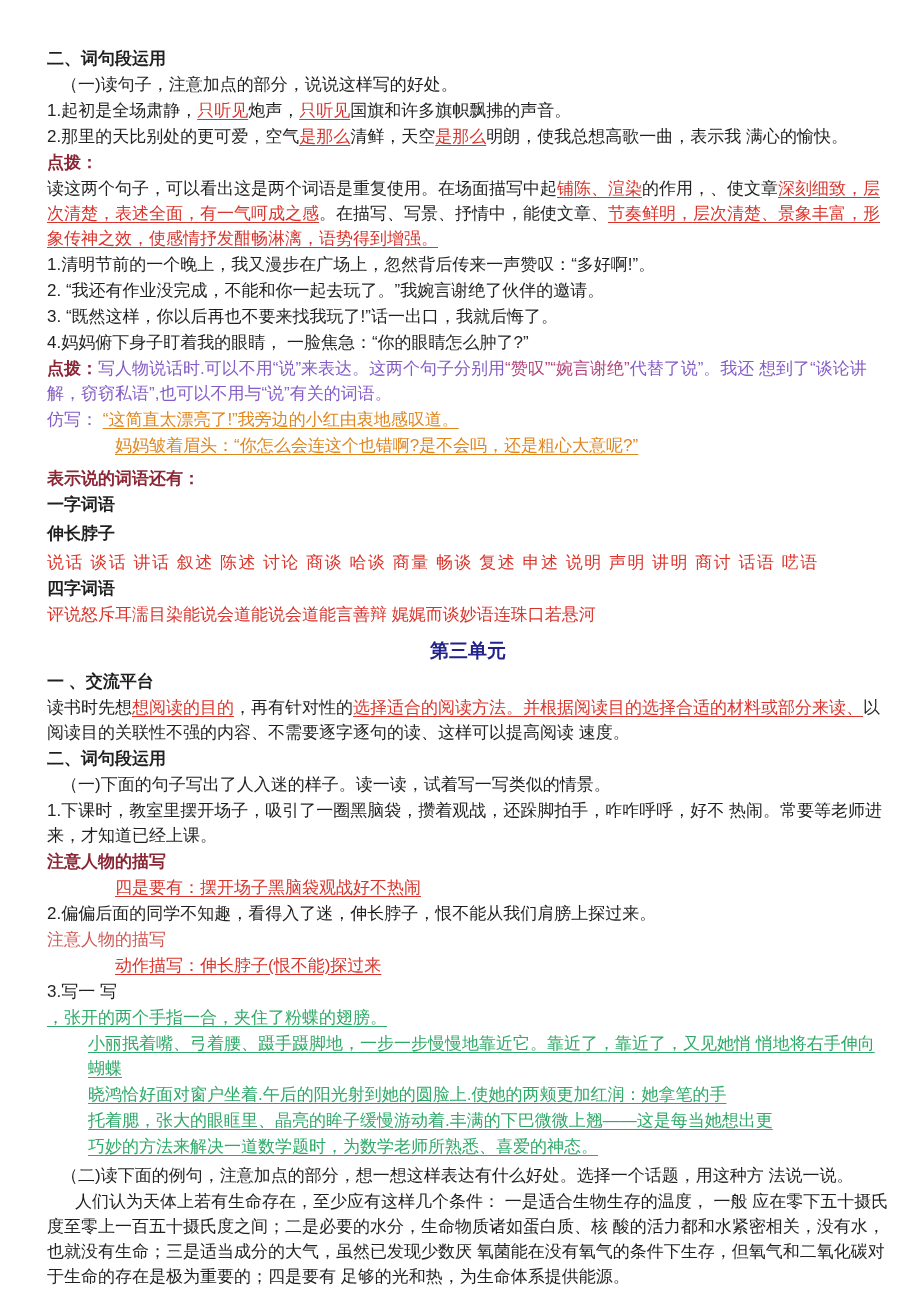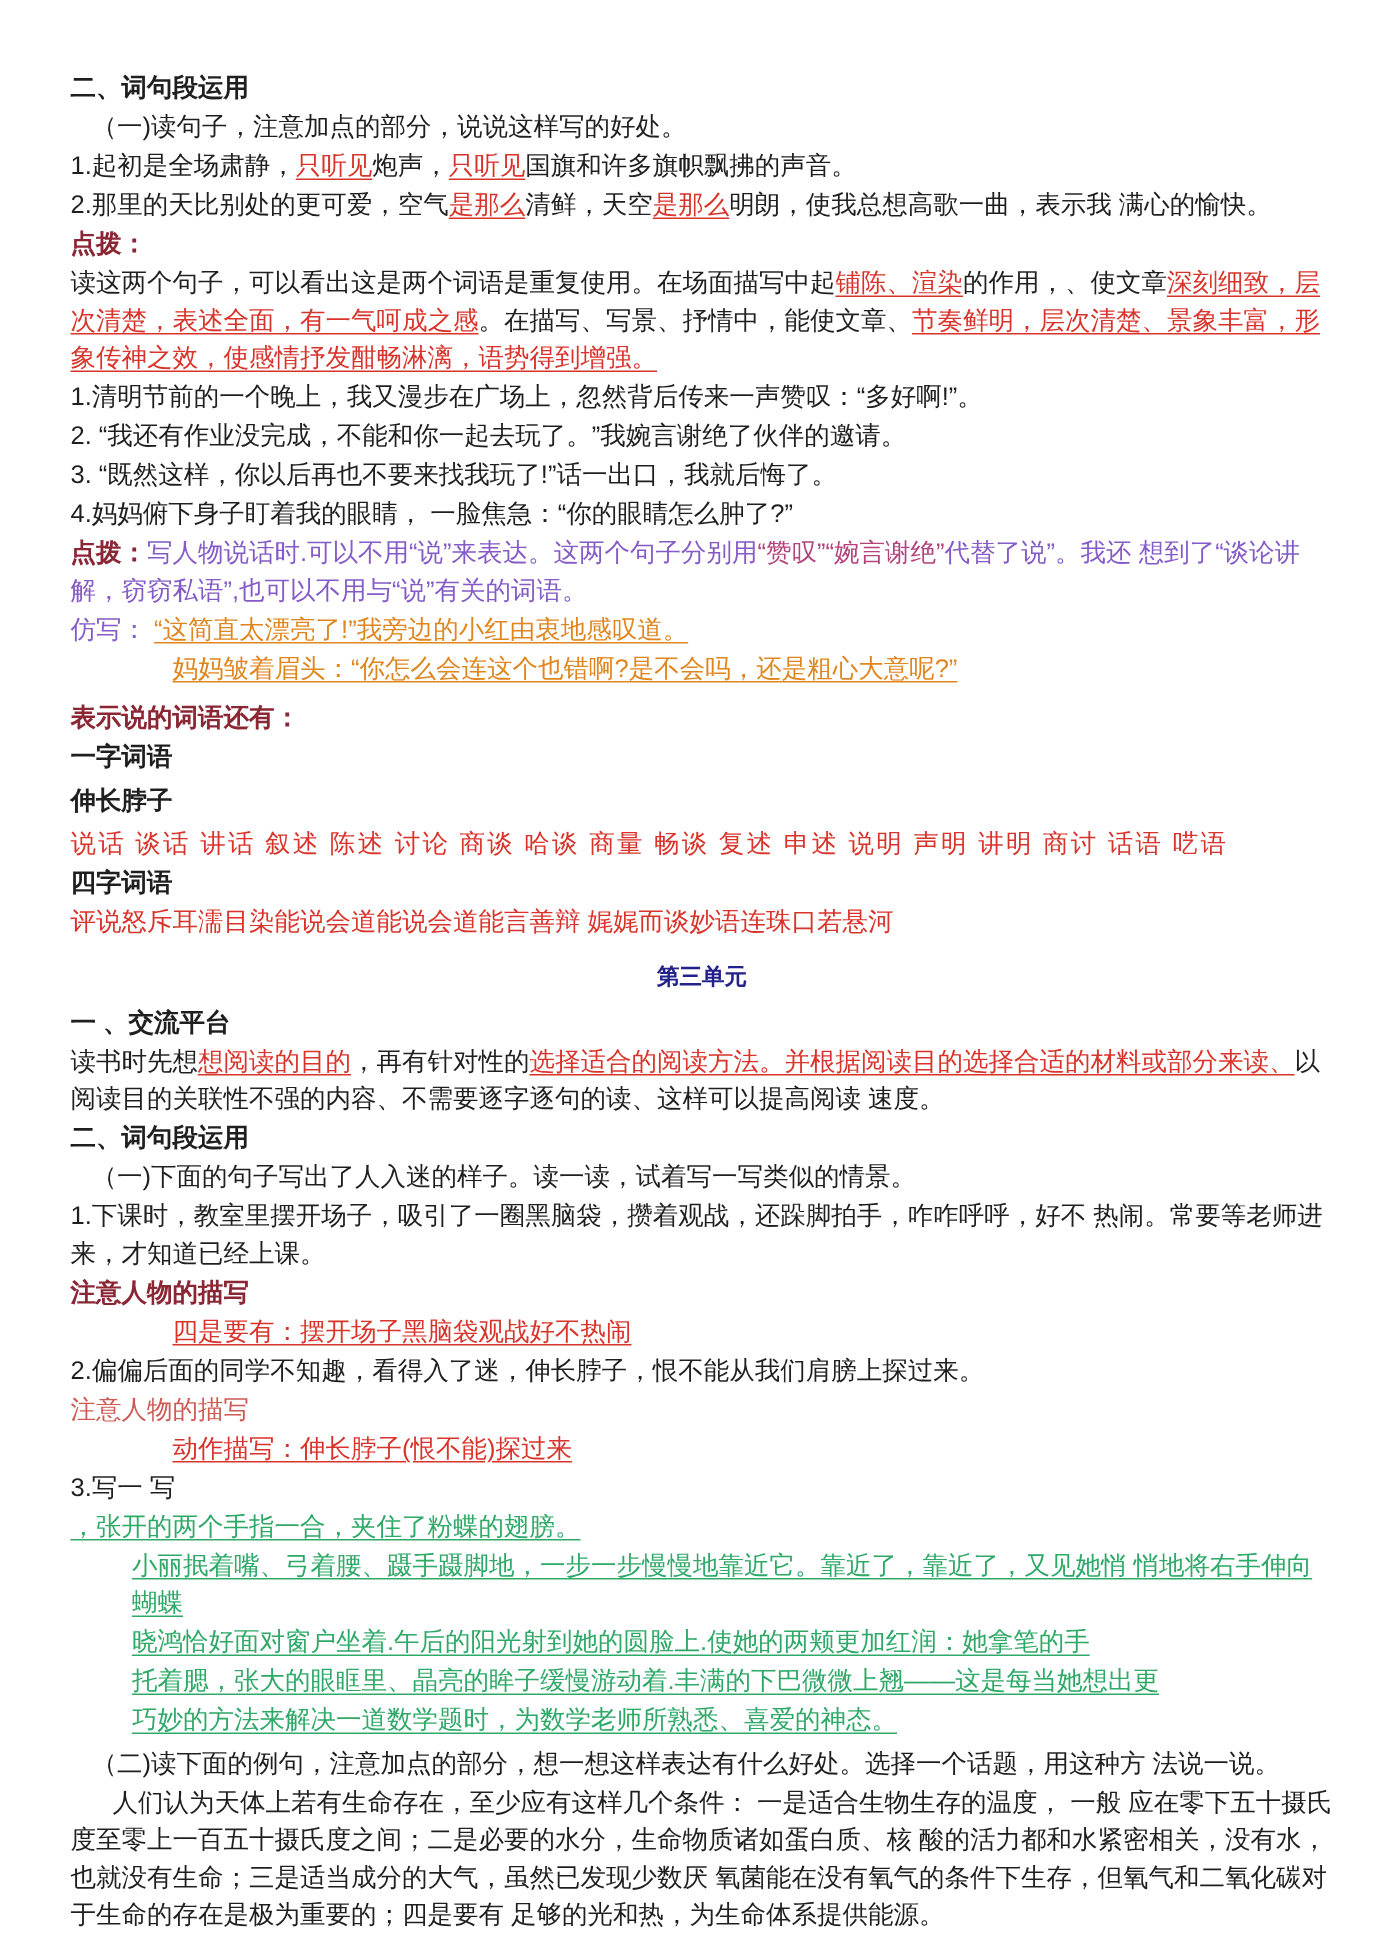--- a/index.html
+++ b/index.html
@@ -40,21 +40,21 @@
   .s-hb{font-weight:bold;color:var(--ink);}
   .s-b{color:var(--ink);}
   .s-r{color:var(--red);}
   .s-ru{color:var(--red);text-decoration:underline;text-underline-offset:3px;}
   .s-mb{color:var(--maroon);font-weight:bold;}
   .s-lr{color:var(--lightred);}
   .s-pu{color:var(--purple);}
   .s-pr{color:var(--purplered);}
   .s-ou{color:var(--orange);text-decoration:underline;text-underline-offset:3px;}
   .s-gu{color:var(--green);text-decoration:underline;text-underline-offset:3px;}
-  .s-nb{color:var(--navy);font-weight:bold;font-size:15px;margin-top:12px;}
+  .s-nb{color:var(--navy);font-weight:bold;font-size:19px;margin-top:12px;}
 </style>
 </head>
 <body>
 
 <div class="page">
     <div class="line"><span class="s-hb">二、词句段运用</span></div>
     <div class="line ind1"><span class="s-b">（一)读句子，注意加点的部分，说说这样写的好处。</span></div>
     <div class="line"><span class="s-b">1.起初是全场肃静，</span><span class="s-ru">只听见</span><span class="s-b">炮声，</span><span class="s-ru">只听见</span><span class="s-b">国旗和许多旗帜飘拂的声音。</span></div>
     <div class="line"><span class="s-b">2.那里的天比别处的更可爱，空气</span><span class="s-ru">是那么</span><span class="s-b">清鲜，天空</span><span class="s-ru">是那么</span><span class="s-b">明朗，使我总想高歌一曲，表示我 满心的愉快。</span></div>
     <div class="line"><span class="s-mb">点拨：</span></div>

